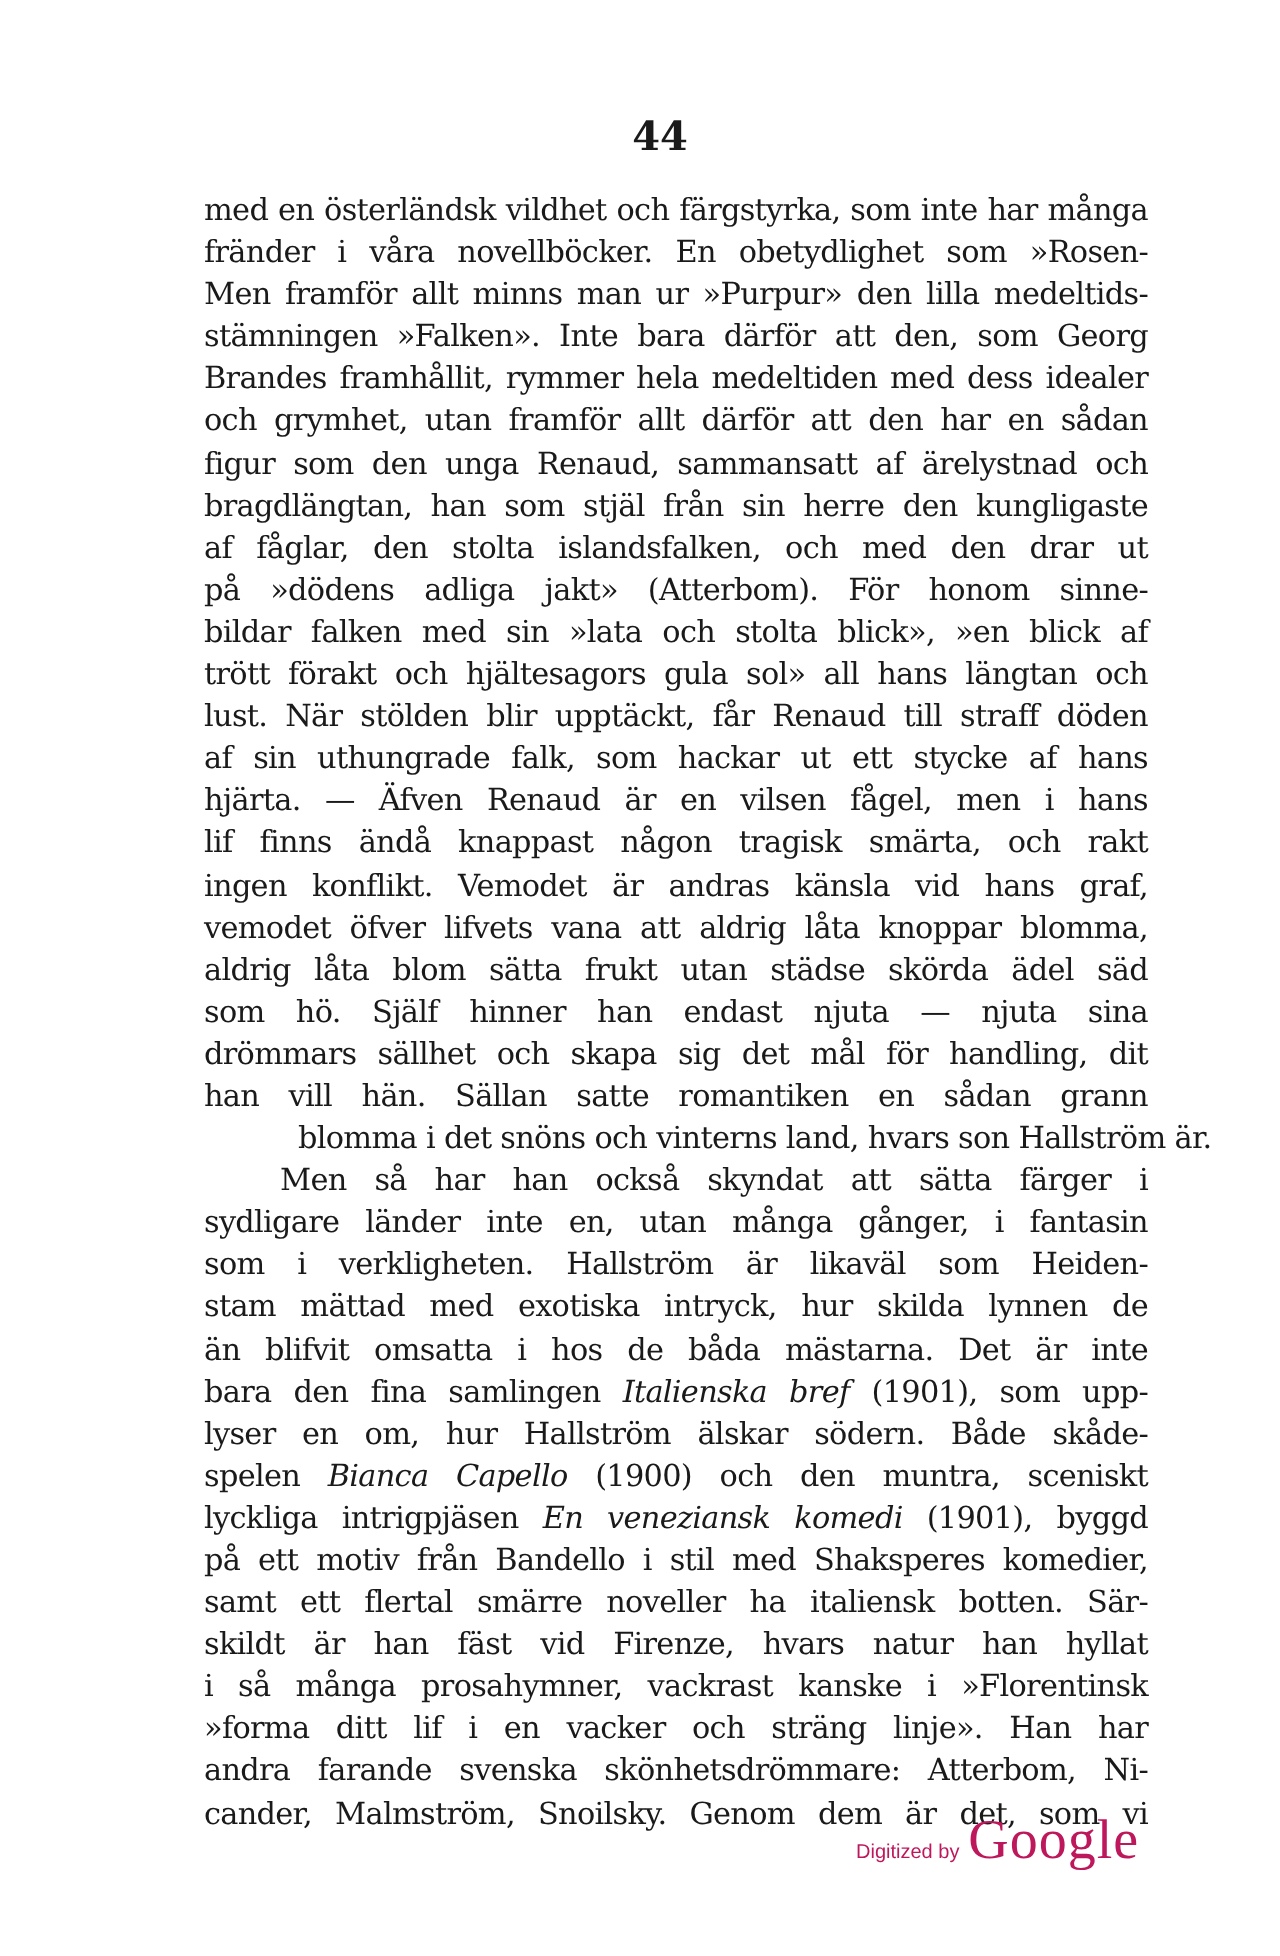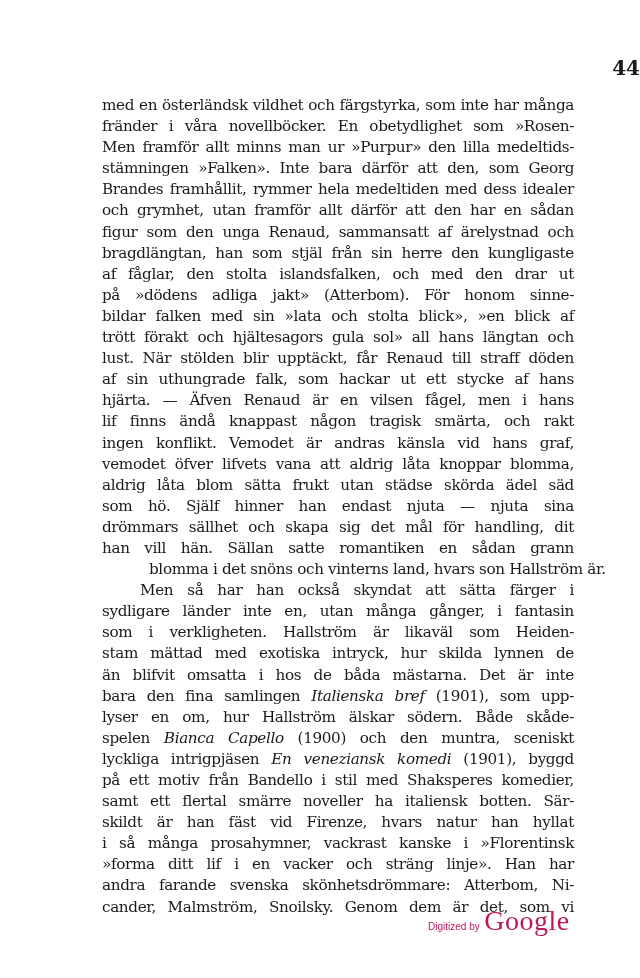--- a/index.html
+++ b/index.html
@@ -1,21 +1,21 @@
 <!DOCTYPE html>
 <html><head>
   <meta charset="utf-8">
   <style>
     html, body { margin: 0; padding: 0; }
     body {
       width: 640px; height: 978px; background: #ffffff; position: relative; overflow: hidden;
       font-family: "DejaVu Serif", "Liberation Serif", serif; color: #1a1a1a;
     }
     .page-number {
-      position: absolute; top: 56px; left: 0; width: 640px; text-align: right;
+      position: absolute; top: 56px; left: 0; width: 640px; text-align: center;
       font-size: 20px; font-weight: bold; padding-left: 20px; box-sizing: border-box;
     }
     .body-text {
       position: absolute; top: 95px; left: 102px; width: 472px;
     }
     .line {
       height: 21.1px; line-height: 21.1px; font-size: 15.2px;
       white-space: nowrap; text-align: justify; text-align-last: justify;
       letter-spacing: -0.35px; font-weight: 400;
     }

